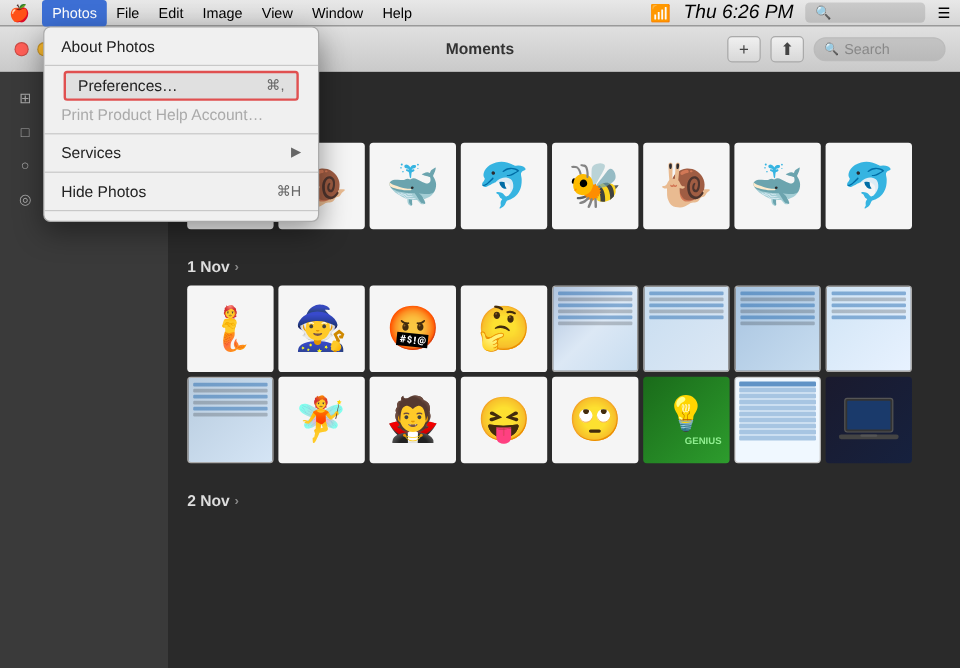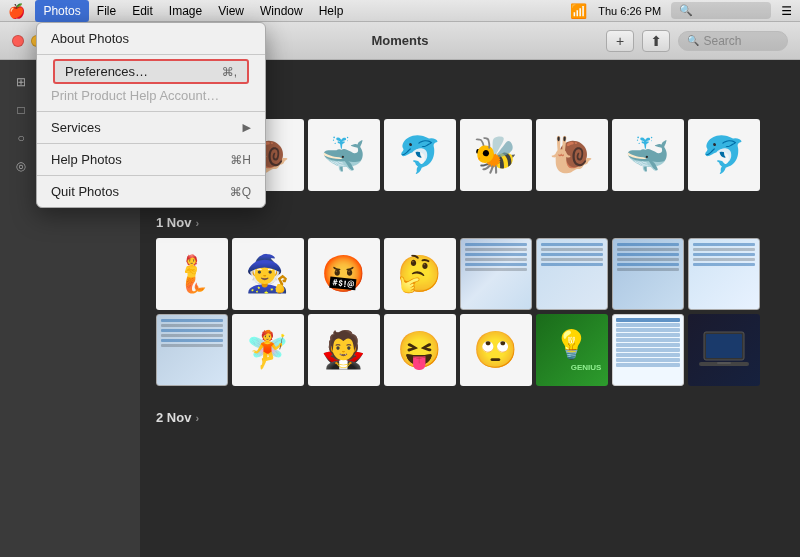--- a/index.html
+++ b/index.html
@@ -45,22 +45,23 @@
       color: #ffffff;
     }
     .menu-bar-right {
       margin-left: auto;
       display: flex;
       align-items: center;
       gap: 10px;
       font-size: 12px;
     }
     .menu-bar-clock {
-      font-size: 11px;
+      font-size: 16px;
       color: #000;
+      font-style: italic;
     }
     .search-bar-top {
       background: rgba(0,0,0,0.12);
       border-radius: 4px;
       padding: 2px 8px;
       font-size: 11px;
       color: #555;
       width: 100px;
       display: flex;
       align-items: center;
@@ -293,21 +294,21 @@
       width: 230px;
       background: #f0f0f0;
       border: 1px solid #aaa;
       border-radius: 6px;
       box-shadow: 0 8px 24px rgba(0,0,0,0.4);
       padding: 4px 0;
       pointer-events: all;
     }
     .menu-item {
       display: flex;
-      align-items: center;
+      align-items: flex-start;
       padding: 4px 14px;
       font-size: 13px;
       color: #222;
       cursor: default;
       min-height: 22px;
     }
     .menu-item.highlighted {
       background: #e0e0e0;
       border: 2px solid #e05050;
       border-radius: 3px;
@@ -522,25 +523,21 @@
     </div>
     <div class="menu-separator"></div>
 
     <div class="menu-item">
       <span>Services</span>
       <span class="menu-item-arrow">▶</span>
     </div>
     <div class="menu-separator"></div>
 
     <div class="menu-item">
-      <span>Help Photos</span>
+      <span>Hide Photos</span>
       <span class="menu-item-shortcut">⌘H</span>
     </div>
 
 
     <div class="menu-separator"></div>
 
-    <div class="menu-item">
-      <span>Quit Photos</span>
-      <span class="menu-item-shortcut">⌘Q</span>
-    </div>
   </div>
 </div>
 
 </body></html>

